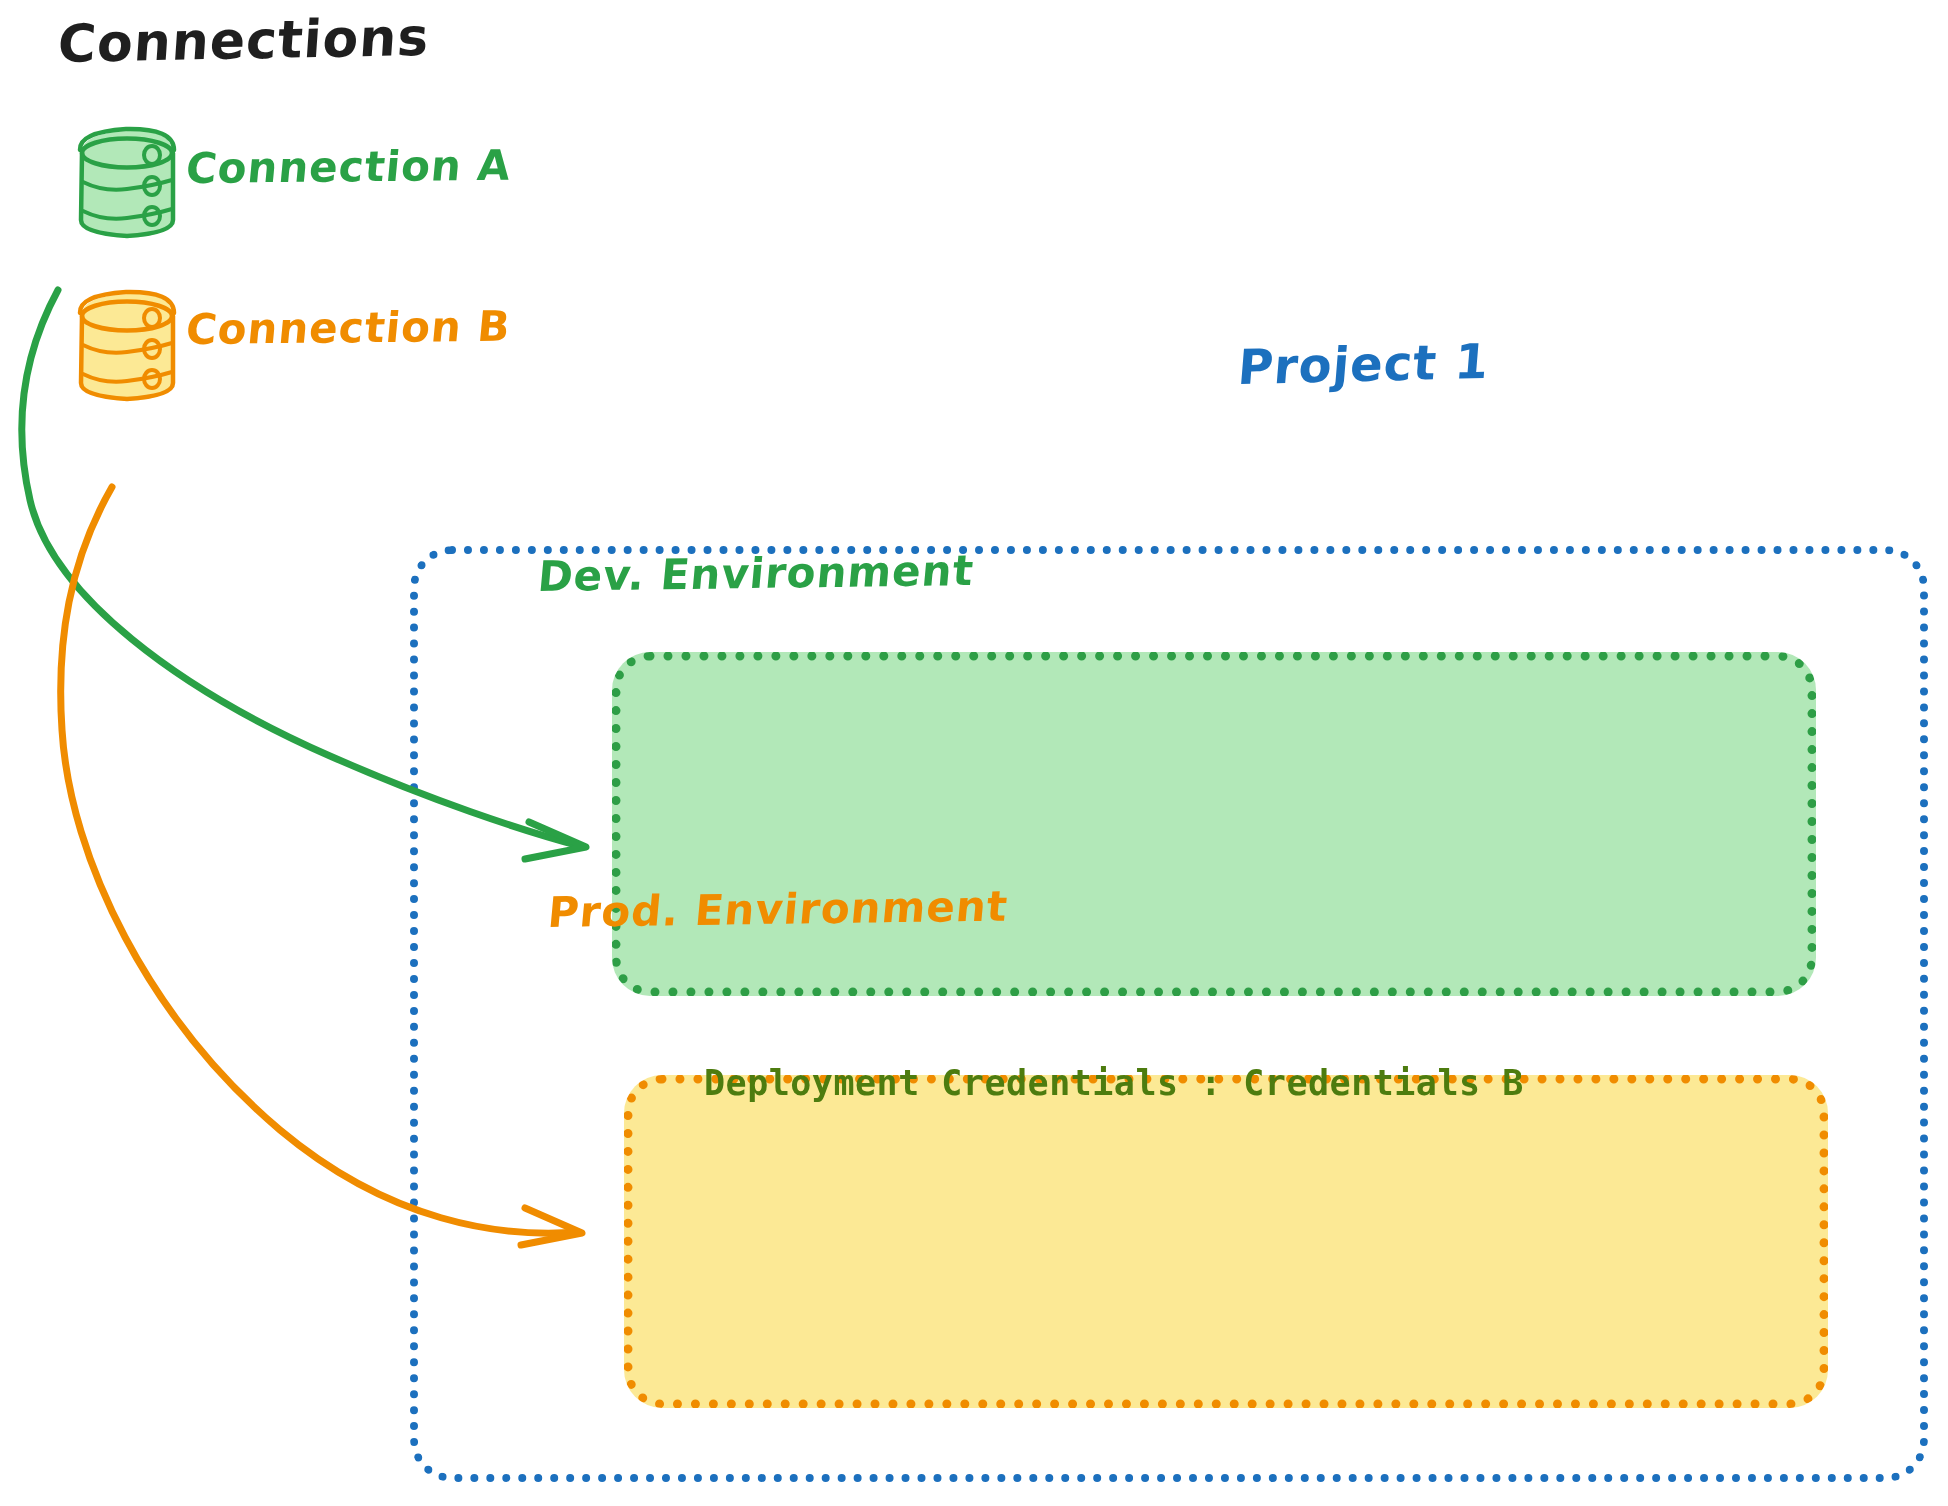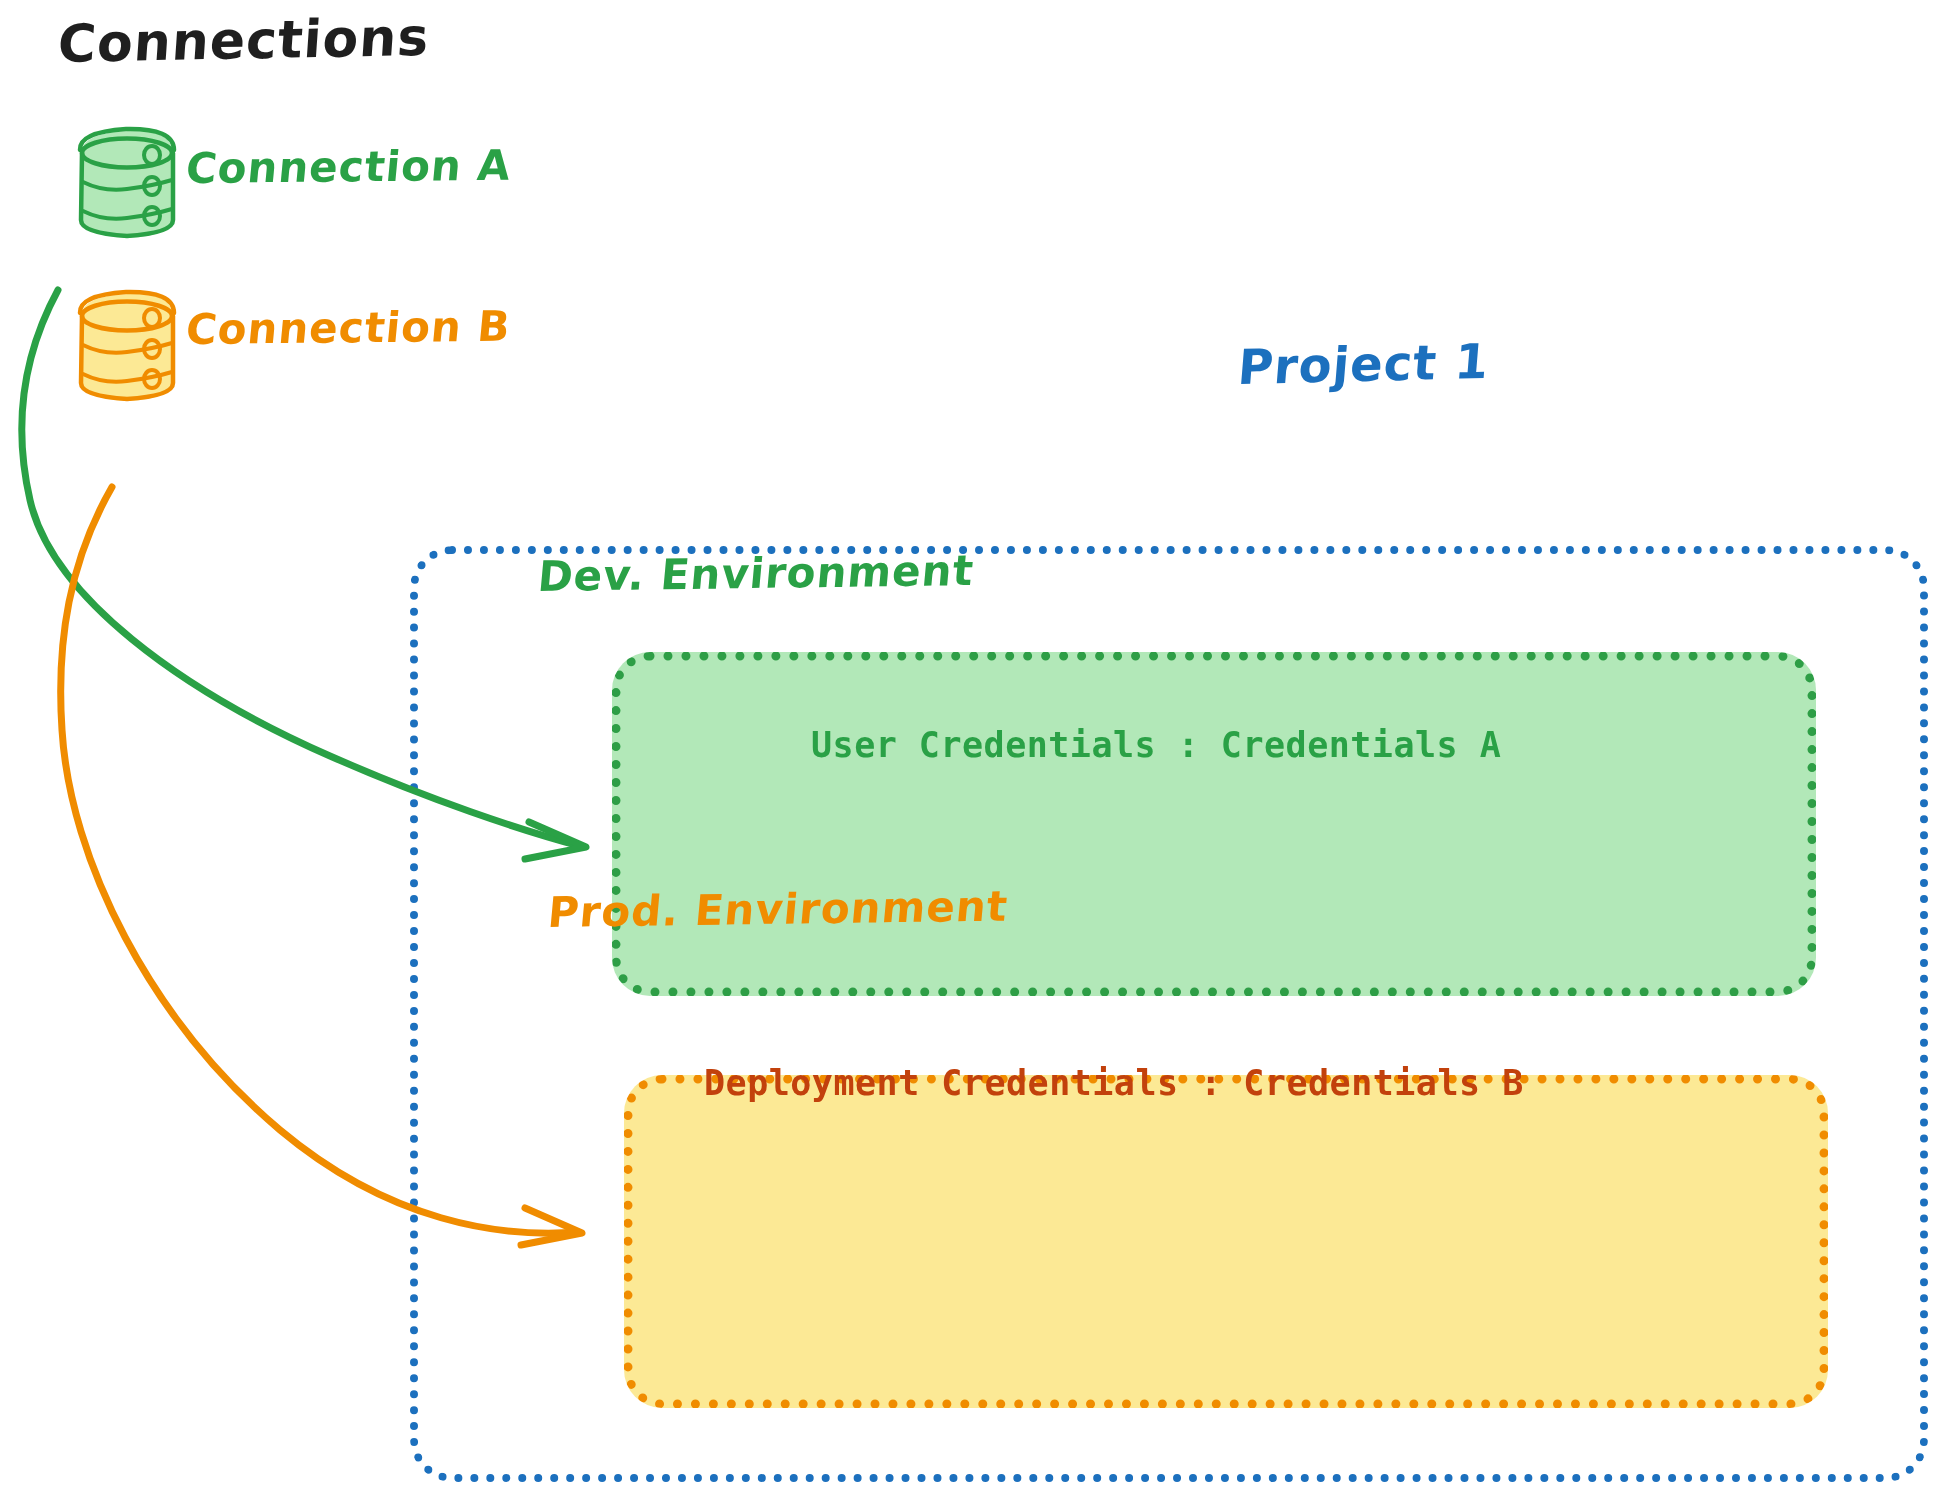--- a/index.html
+++ b/index.html
@@ -78,21 +78,21 @@
   #label-dev-credentials {
     left: 811px;
     top: 725px;
     font-size: 35px;
     color: #2aa146;
   }
   #label-prod-credentials {
     left: 704px;
     top: 1063px;
     font-size: 35px;
-    color: #c2410c;
+    color: #4d7c0f;
   }
 
   
   .dotbox {
     position: absolute;
     box-sizing: border-box;
   }
   #project-box {
     left: 410px;
     top: 546px;
@@ -186,19 +186,18 @@
   <div class="hand" id="title-connections">Connections</div>
 
   <div class="hand" id="label-connection-a">Connection A</div>
 
   <div class="hand" id="label-connection-b">Connection B</div>
 
   <div class="hand" id="label-project-1">Project 1</div>
 
   <div class="hand" id="label-dev-env">Dev. Environment</div>
 
-  <div class="mono" id="label-dev-credentials">User Credentials : Credentials A</div>
 
   <div class="hand" id="label-prod-env">Prod. Environment</div>
 
   <div class="mono" id="label-prod-credentials">Deployment Credentials : Credentials B</div>
 
 </div>
 
 </body></html>

